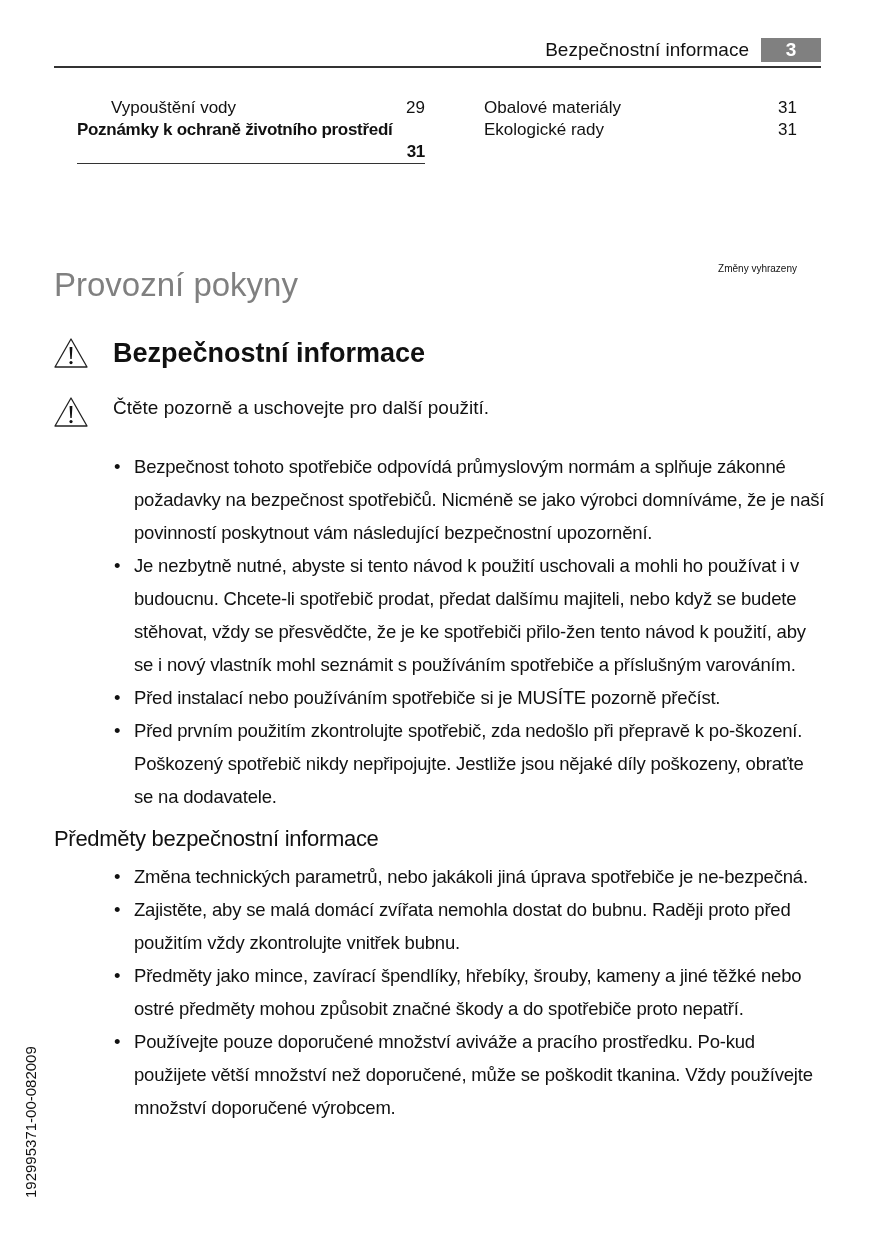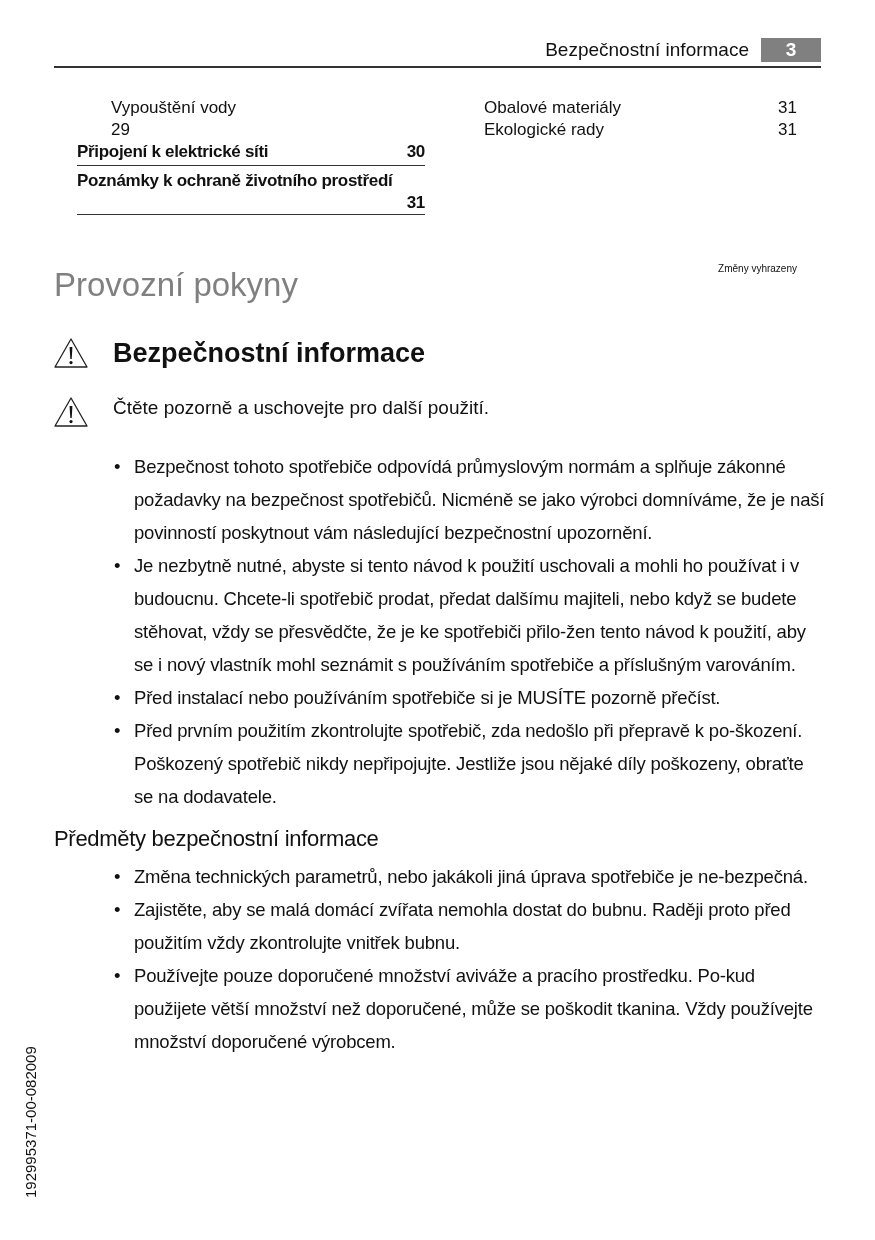--- a/index.html
+++ b/index.html
@@ -8,21 +8,21 @@
 
   .header { position: absolute; left: 54px; top: 36px; width: 767px; height: 30px;
             border-bottom: 2px solid #333; }
   .header-title { position: absolute; right: 72px; top: 3px; font-size: 19px; color: #111; }
   .page-num { position: absolute; right: 0; top: 2px; width: 60px; height: 24px;
               background: #808080; color: #fff; font-size: 19px; font-weight: bold;
               text-align: center; line-height: 24px; }
 
   .toc-left { position: absolute; left: 77px; top: 97px; width: 348px; font-size: 17px; }
   .toc-row { display: flex; justify-content: space-between; line-height: 22px; }
-  .toc-row.sub { padding-left: 34px; flex-direction: column; }
+  .toc-row.sub { padding-left: 34px; }
   .toc-row.main { font-weight: bold; letter-spacing: -0.3px; border-bottom: 1.5px solid #333; padding-bottom: 2px; margin-bottom: 4px; }
   .toc-multi { font-weight: bold; letter-spacing: -0.3px; border-bottom: 1.5px solid #333; line-height: 22px; }
   .toc-multi .num { text-align: right; }
 
   .toc-right { position: absolute; left: 484px; top: 97px; width: 313px; font-size: 17px; }
   .toc-right .toc-row { line-height: 22px; }
 
   .changes { position: absolute; right: 78px; top: 218px; font-size: 10px; margin-top: 45px; }
 
   .section-title { position: absolute; left: 54px; top: 266px; font-size: 33px; color: #808080; font-weight: normal; }
@@ -45,24 +45,20 @@
 
 <div class="header">
   <span class="header-title">Bezpečnostní informace</span>
   <span class="page-num">3</span>
 </div>
 
 <div class="toc-left">
   <div class="toc-row sub">
     <span>Vypouštění vody</span>
     <span>29</span>
-  </div>
-  <div class="toc-row main">
-    <span>Připojení k elektrické síti</span>
-    <span>30</span>
   </div>
   <div class="toc-multi">
     <div>Poznámky k ochraně životního prostředí</div>
     <div class="num">31</div>
   </div>
 </div>
 
 <div class="toc-right">
   <div class="toc-row">
     <span>Obalové materiály</span>
@@ -97,16 +93,17 @@
   <li>Je nezbytně nutné, abyste si tento návod k použití uschovali a mohli ho používat i v budoucnu. Chcete-li spotřebič prodat, předat dalšímu majiteli, nebo když se budete stěhovat, vždy se přesvědčte, že je ke spotřebiči přilo-žen tento návod k použití, aby se i nový vlastník mohl seznámit s používáním spotřebiče a příslušným varováním.</li>
   <li>Před instalací nebo používáním spotřebiče si je MUSÍTE pozorně přečíst.</li>
   <li>Před prvním použitím zkontrolujte spotřebič, zda nedošlo při přepravě k po-škození. Poškozený spotřebič nikdy nepřipojujte. Jestliže jsou nějaké díly poškozeny, obraťte se na dodavatele.</li>
 </ul>
 
 <div class="h2">Předměty bezpečnostní informace</div>
 
 <ul class="bullets" style="left:114px; top:860px; width:712px;">
   <li>Změna technických parametrů, nebo jakákoli jiná úprava spotřebiče je ne-bezpečná.</li>
   <li>Zajistěte, aby se malá domácí zvířata nemohla dostat do bubnu. Raději proto před použitím vždy zkontrolujte vnitřek bubnu.</li>
+  <li>Předměty jako mince, zavírací špendlíky, hřebíky, šrouby, kameny a jiné těžké nebo ostré předměty mohou způsobit značné škody a do spotřebiče proto nepatří.</li>
   <li>Používejte pouze doporučené množství aviváže a pracího prostředku. Po-kud použijete větší množství než doporučené, může se poškodit tkanina. Vždy používejte množství doporučené výrobcem.</li>
 </ul>
 
 <div class="doc-id">192995371-00-082009</div>
 
 </body></html>

